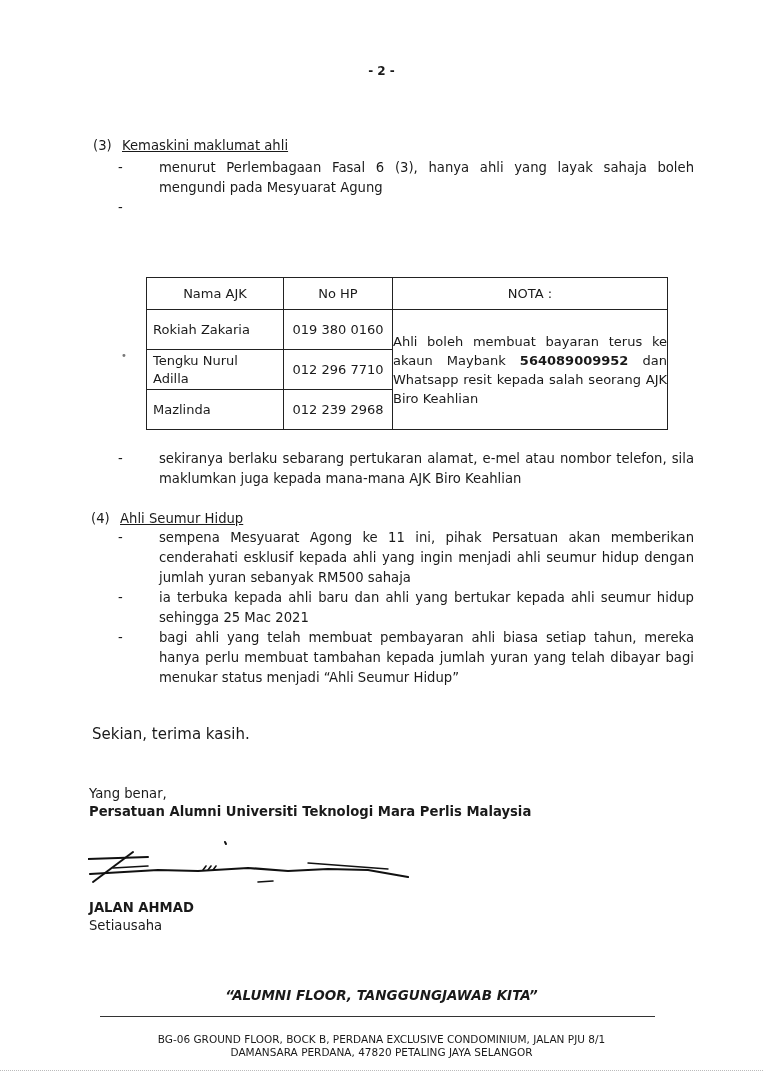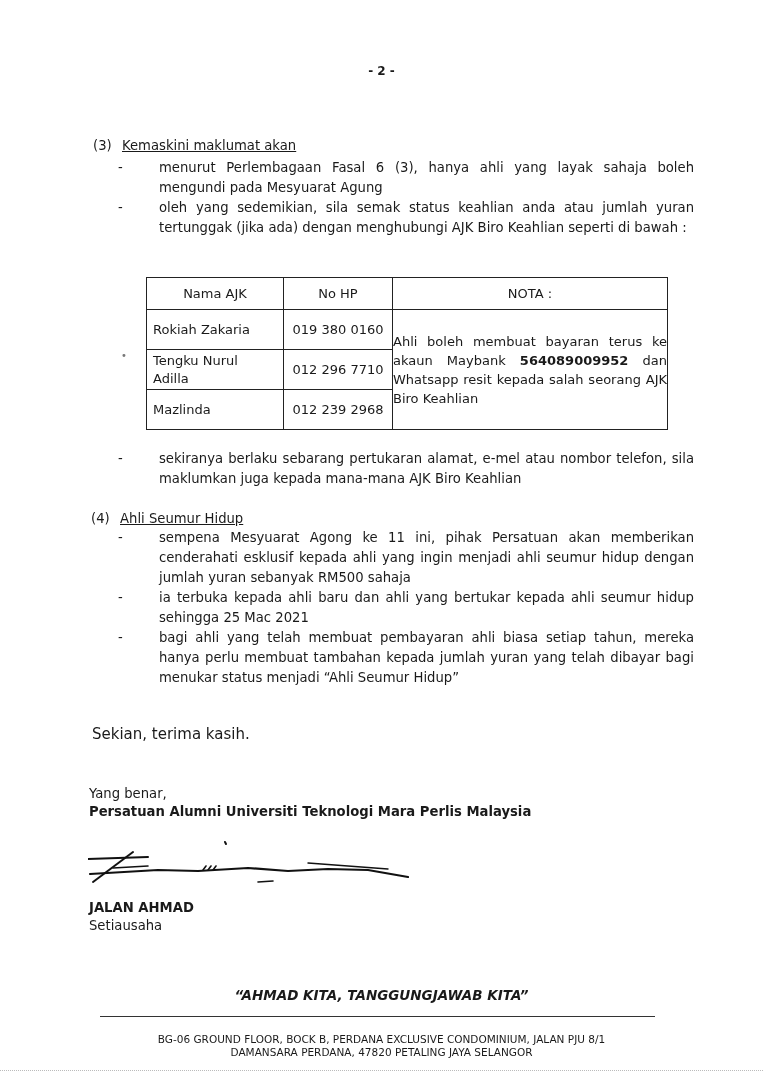--- a/index.html
+++ b/index.html
@@ -38,30 +38,29 @@
     .noise { left: 0; top: 1070px; width: 763px; height: 2px; border-top: 1px dotted #bbb; }
     .mark { left: 121px; top: 350px; font-size: 10px; color: #777; }
   </style>
 </head>
 <body>
 
 <div class="abs page-num">- 2 -</div>
 
 <div class="abs sec-head" style="left:93px; top:138px; width:300px; height:18px;">
   <span class="num">(3)</span>
-  <span class="title">Kemaskini maklumat akan</span>
+  <span class="title">Kemaskini maklumat ahli</span>
 </div>
 
 <div class="abs bullet" style="top:158px; height:40px;">
   <span class="dash">-</span>
   <span class="txt">menurut Perlembagaan Fasal 6 (3), hanya ahli yang layak sahaja boleh mengundi pada Mesyuarat Agung</span>
 </div>
 <div class="abs bullet" style="top:198px; height:60px;">
   <span class="dash">-</span>
-  <span class="txt">oleh yang sedemikian, sila semak status keahlian anda atau jumlah yuran tertunggak (jika ada) dengan menghubungi AJK Biro Keahlian seperti di bawah :</span>
 </div>
 
 <span class="abs mark">•</span>
 
 <table class="ajk">
   <tbody>
       <tr>
     <th class="c1" style="text-align:center">Nama AJK</th>
     <th class="c2">No HP</th>
     <th>NOTA :</th>
@@ -120,17 +119,17 @@
     <path d="M115 32 L118 28 M120 32 L123 28 M125 32 L128 28" stroke-width="1.6"></path>
     <path d="M220 25 L300 31" stroke-width="1.4"></path>
     <path d="M170 44 L185 43" stroke-width="1.6"></path>
     <path d="M137 4 L138 6" stroke-width="2"></path>
   </g>
 </svg>
 
 <div class="abs name">JALAN AHMAD</div>
 <div class="abs role">Setiausaha</div>
 
-<div class="abs motto">“AHMAD KITA, TANGGUNGJAWAB KITA”</div>
+<div class="abs motto">“ALUMNI FLOOR, TANGGUNGJAWAB KITA”</div>
 <div class="abs rule"></div>
 <div class="abs addr" style="top:1021px;">BG-06 GROUND FLOOR, BOCK B, PERDANA EXCLUSIVE CONDOMINIUM, JALAN PJU 8/1</div>
 <div class="abs addr" style="top:1034px;">DAMANSARA PERDANA, 47820 PETALING JAYA SELANGOR</div>
 <div class="abs noise"></div>
 
 </body></html>

